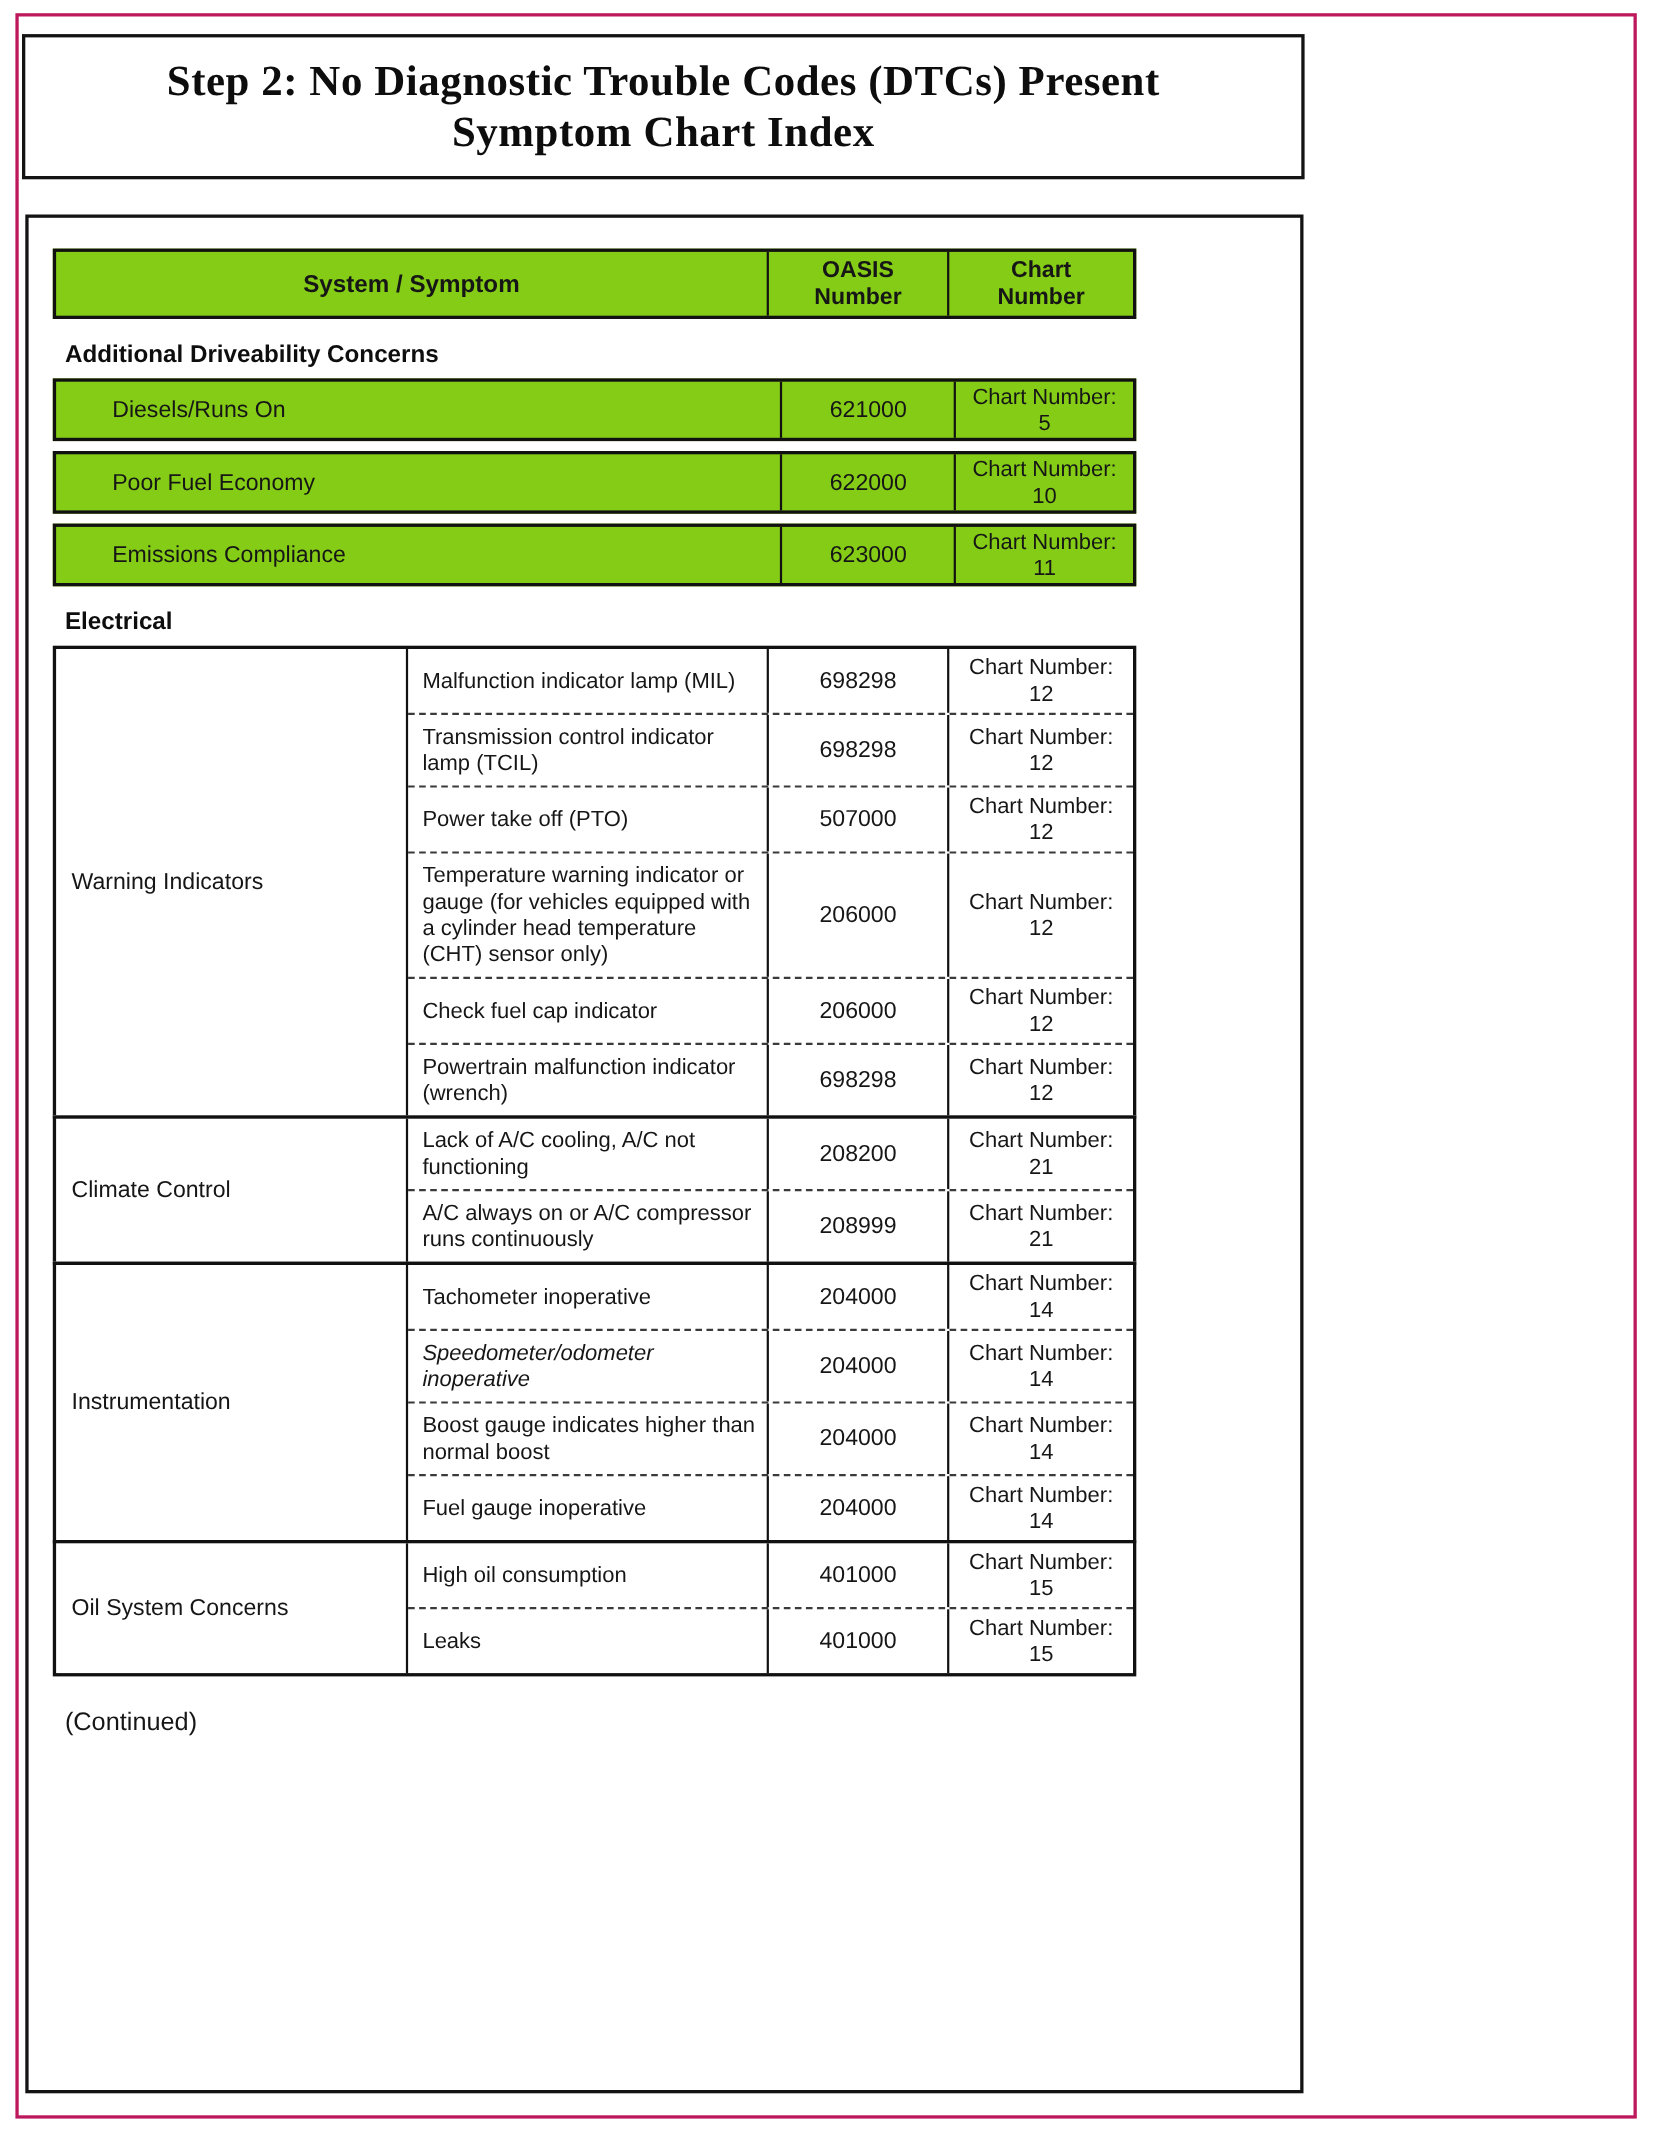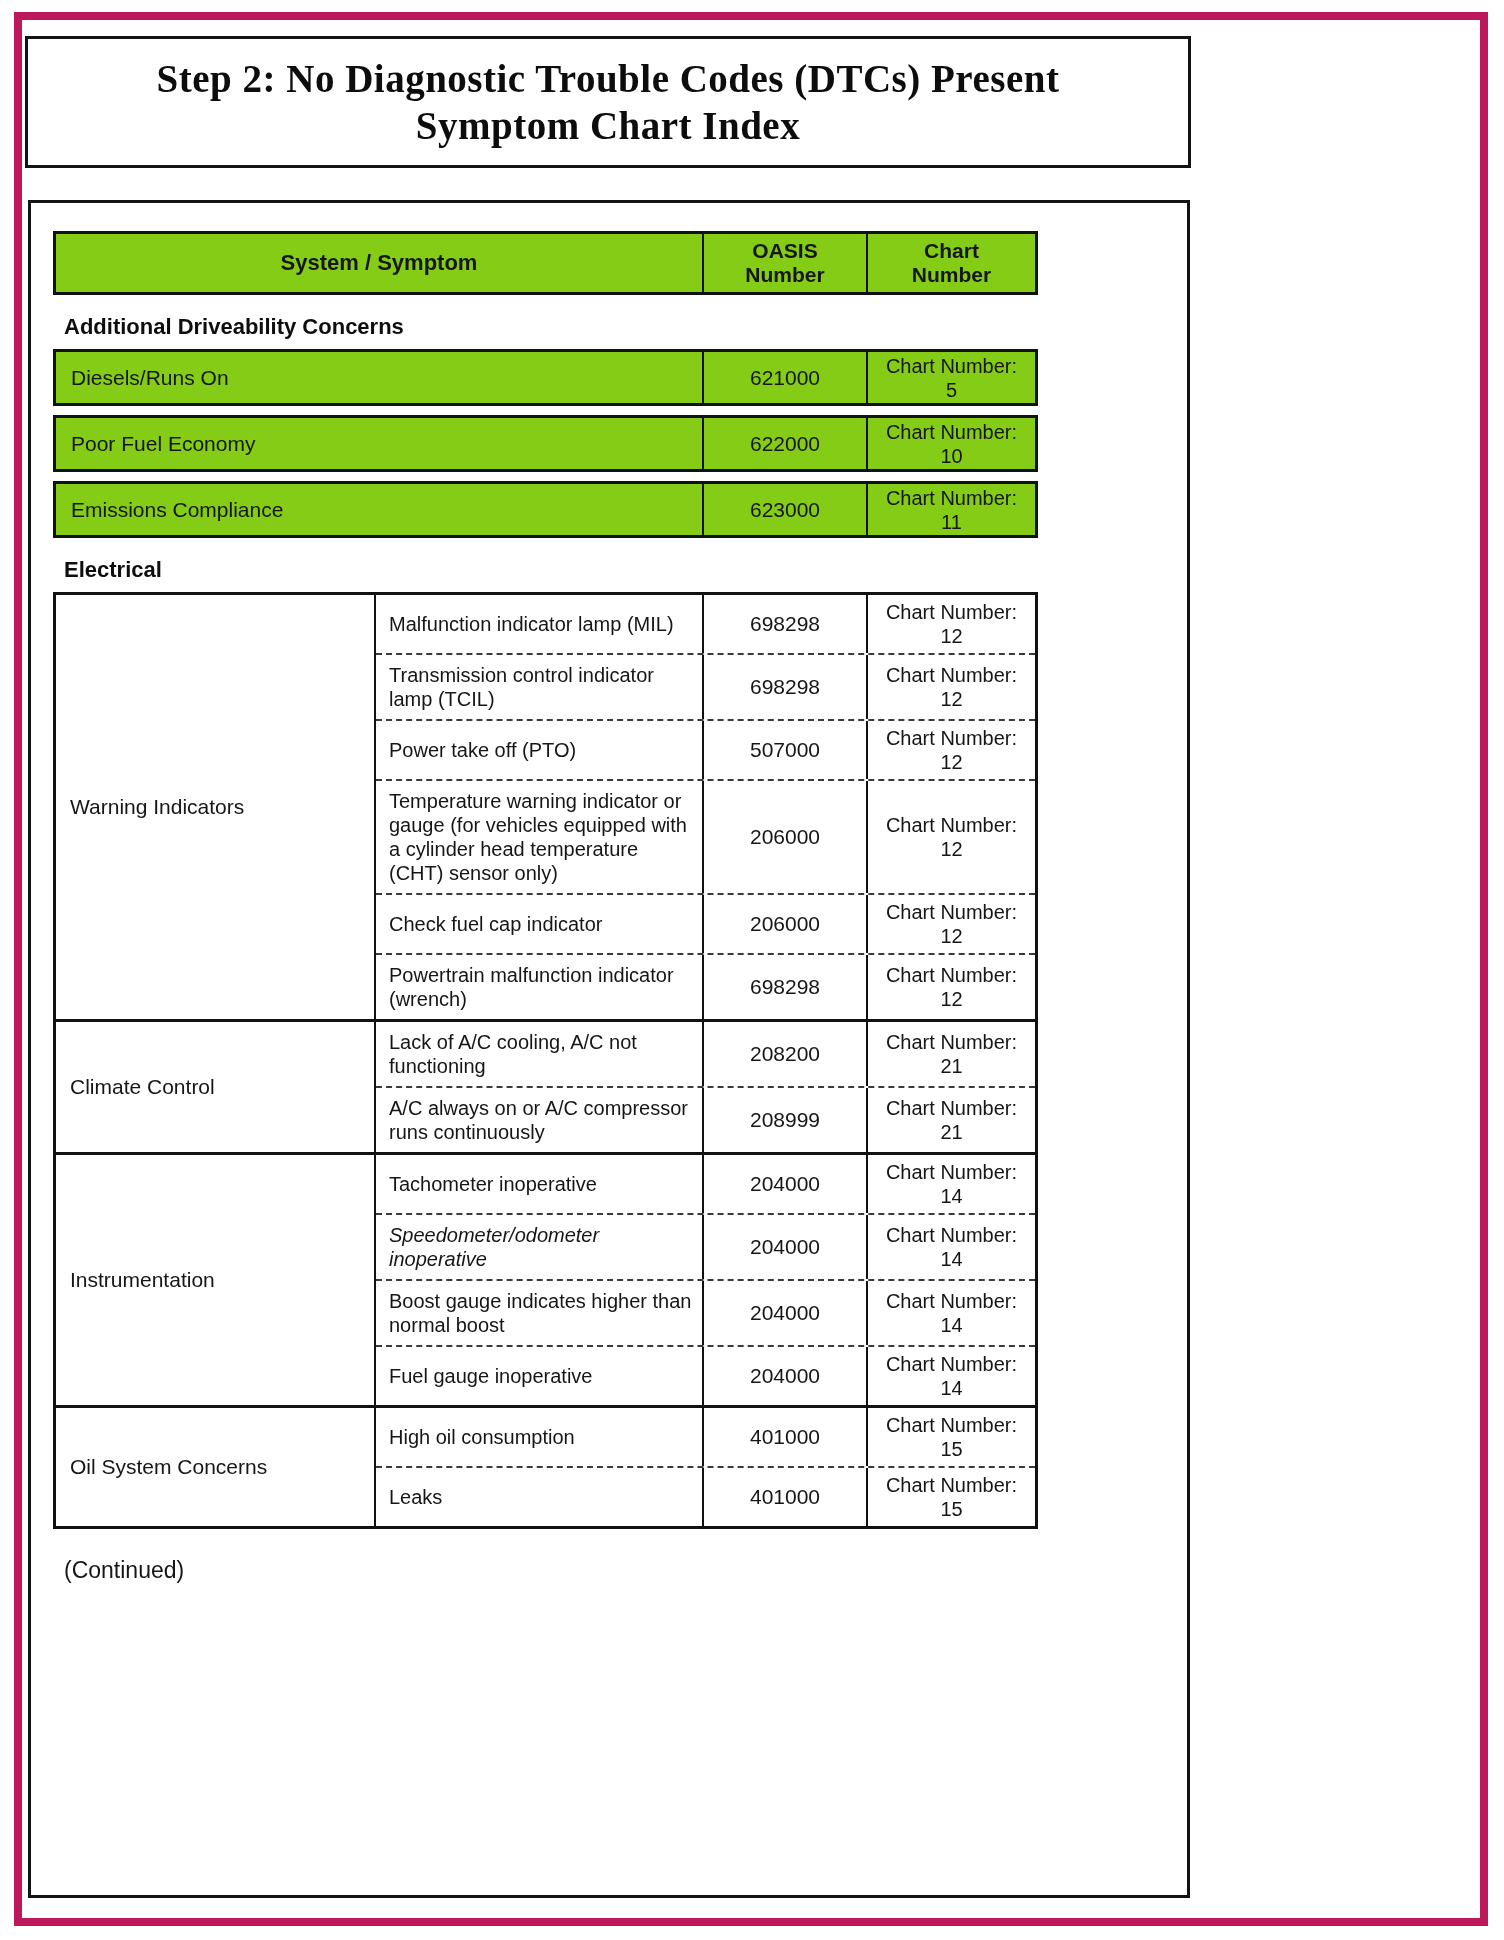--- a/index.html
+++ b/index.html
@@ -7,21 +7,21 @@
   body {
     position: relative;
     background: #ffffff;
     font-family: "Liberation Sans", sans-serif;
     color: #161616;
     overflow: hidden;
   }
   .outer {
     position: absolute;
     inset: 12px 16px 14px 14px;
-    border: 8px solid #be185d;
+    border: 3px solid #be185d;
   }
   .title-box {
     position: absolute;
     top: 16px; left: 3px;
     width: 1166px; height: 132px;
     border: 3px solid #131313;
     display: flex; flex-direction: column;
     align-items: center; justify-content: center;
     text-align: center;
   }
@@ -37,21 +37,21 @@
     position: absolute;
     top: 180px; left: 6px; bottom: 20px;
     width: 1162px;
     border: 3px solid #131313;
     padding: 28px 0 0 22px;
   }
   .table-area { width: 985px; }
 
   .hdr-row, .s-row { display: flex; border: 3px solid #111; background: #84cc16; }
   .hdr-row { min-height: 64px; font-weight: bold; }
-  .s-row { min-height: 57px; margin-top: 9px; }
+  .s-row { min-height: 57px; margin-top: 9px; padding-left: 36px; }
 
   .cell { display: flex; align-items: center; }
   .c-sys  { width: 646px; justify-content: center; text-align: center; font-size: 22px; }
   .c-sym  { width: 646px; padding-left: 15px; font-size: 21px; }
   .c-oasis {
     width: 164px; border-left: 2px solid #111;
     justify-content: center; text-align: center;
     font-size: 21px; flex-direction: column; line-height: 24px;
   }
   .c-chart {

